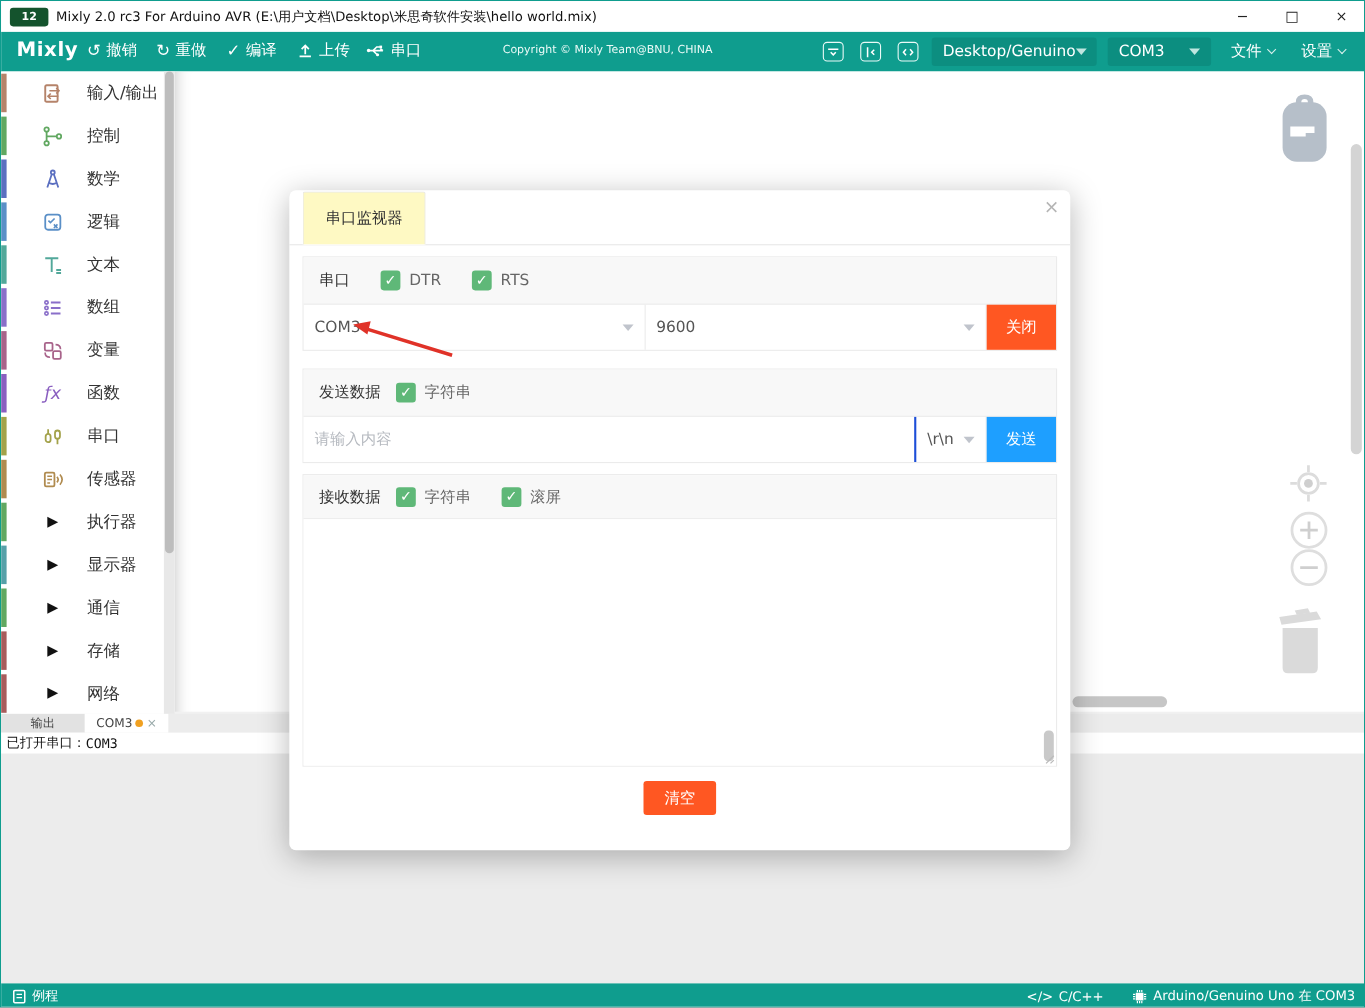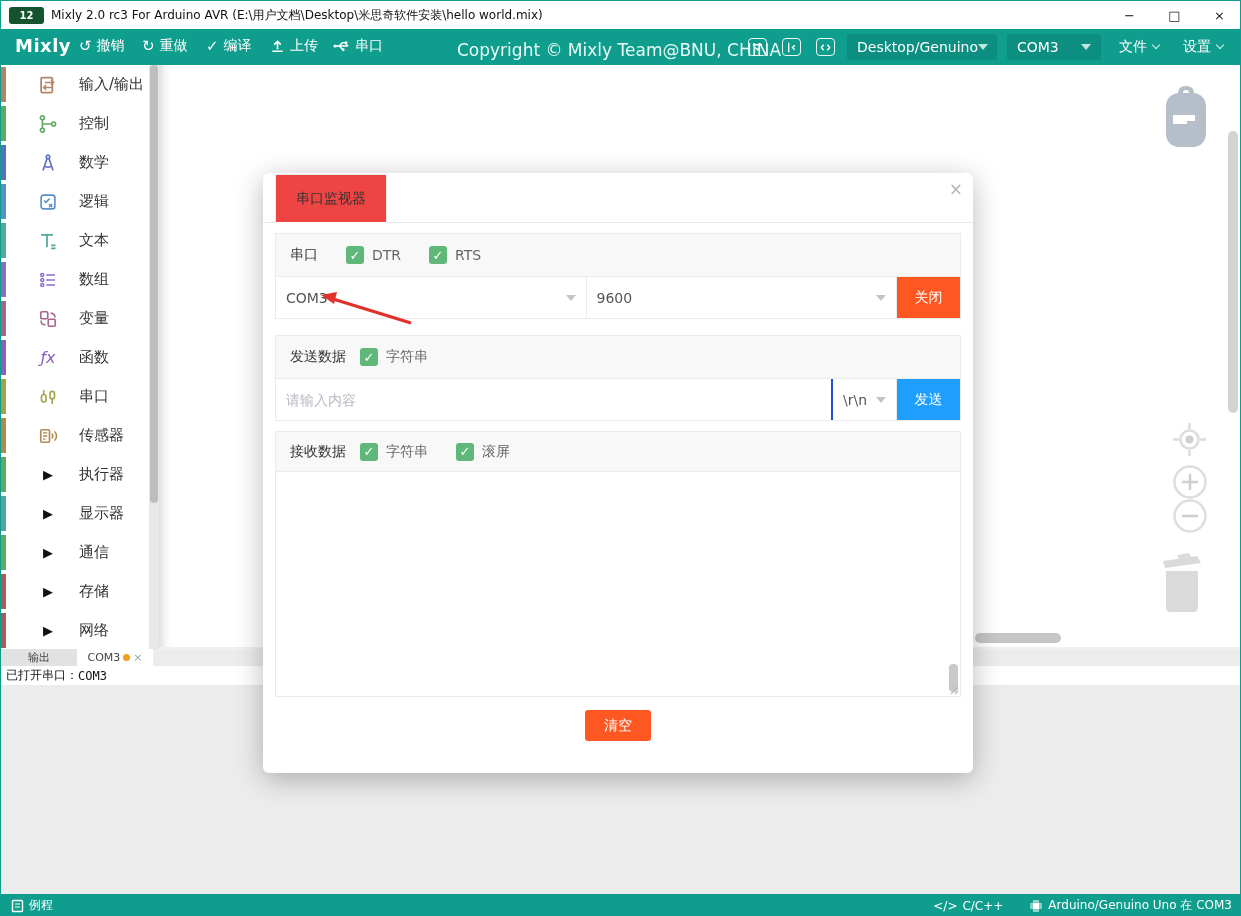--- a/index.html
+++ b/index.html
@@ -16,21 +16,21 @@
     font-size:10px; font-weight:bold; display:flex; align-items:center; justify-content:center; margin-right:7px; }
   .win-title { font-size:12px; color:#111; }
   .win-controls { margin-left:auto; display:flex; height:28px; }
   .win-btn { width:45px; height:28px; display:flex; align-items:center; justify-content:center;
     font-size:13px; color:#222; cursor:default; }
   
   .toolbar { position:absolute; left:0; top:28px; width:1241px; height:36px; background:#0f9d8e; }
   .brand { position:absolute; left:14px; top:6px; color:#fff; font-size:18px; font-weight:bold; letter-spacing:.5px; }
   .tbtn { position:absolute; top:8px; display:flex; align-items:center; gap:5px; color:#fff; font-size:14px; cursor:pointer; }
   .tbtn .g { font-size:15px; line-height:15px; }
-  .copyright { position:absolute; left:456px; top:11px; color:#eafaf7; font-size:17px; }
+  .copyright { position:absolute; left:456px; top:11px; color:#eafaf7; font-size:10px; }
   .sqbtn { position:absolute; top:9px; width:19px; height:18px; border:1.4px solid #eafaf7; border-radius:4px;
     display:flex; align-items:center; justify-content:center; cursor:pointer; }
   .tsel { position:absolute; top:5px; height:26px; background:#0c8e80; border-radius:3px; color:#fff;
     display:flex; align-items:center; padding:0 10px; font-size:14px; cursor:pointer; }
   .tsel .caret { margin-left:auto; }
   .caret { width:0; height:0; border-left:5px solid transparent; border-right:5px solid transparent;
     border-top:6px solid #bfe6e0; }
   .tmenu { position:absolute; top:9px; color:#fff; font-size:14px; display:flex; align-items:center; cursor:pointer; }
   .chev { display:inline-block; width:6px; height:6px; border-right:1.5px solid #d8f0ec;
     border-bottom:1.5px solid #d8f0ec; transform:rotate(45deg); margin-left:6px; margin-top:-4px; }
@@ -78,21 +78,21 @@
     color:#fff; font-size:12px; display:flex; align-items:center; padding:0 10px; }
   .sb-left { display:flex; align-items:center; gap:5px; cursor:pointer; }
   .sb-right { margin-left:auto; display:flex; align-items:center; gap:26px; }
   .sb-item { display:flex; align-items:center; gap:5px; cursor:pointer; }
   
   .dialog { position:absolute; left:262px; top:172px; width:710px; height:600px; background:#fff;
     border-radius:6px; box-shadow:0 6px 28px rgba(0,0,0,.28); z-index:20; }
   .dlg-close { position:absolute; right:10px; top:6px; font-size:17px; color:#b5b5b5; cursor:pointer; }
   .dlg-tabs { height:50px; border-bottom:1px solid #e8e8e8; display:flex; align-items:flex-end; padding-left:12px; }
   .dtab { height:49px; padding:0 20px; display:flex; align-items:center; font-size:14px; color:#333; cursor:pointer; }
-  .dtab.active { border:1px solid #e8e8e8; border-bottom:1px solid #fff; margin-bottom:-1px; background:#ef4444; border-radius:2px 2px 0 0;text-align:center; }
+  .dtab.active { border:1px solid #e8e8e8; border-bottom:1px solid #fff; margin-bottom:-1px; background:#fef9c3; border-radius:2px 2px 0 0;text-align:center; }
   .dlg-body { padding:0 12px; }
   .sec { border:1px solid #ebebeb; margin-top:10px; }
   .sec2 { margin-top:16px; }
   .sec-head { background:#f8f8f8; border-bottom:1px solid #ebebeb; height:43px; display:flex; align-items:center;
     padding:0 14px; font-size:14px; color:#333; }
   .sec-head .sp { width:28px; }
   .cb { display:flex; align-items:center; cursor:pointer; }
   .cb-box { width:18px; height:18px; background:#5fb878; border-radius:3px; color:#fff; font-size:13px;
     display:flex; align-items:center; justify-content:center; }
   .cb-lbl { margin-left:8px; color:#666; font-size:14px; }

